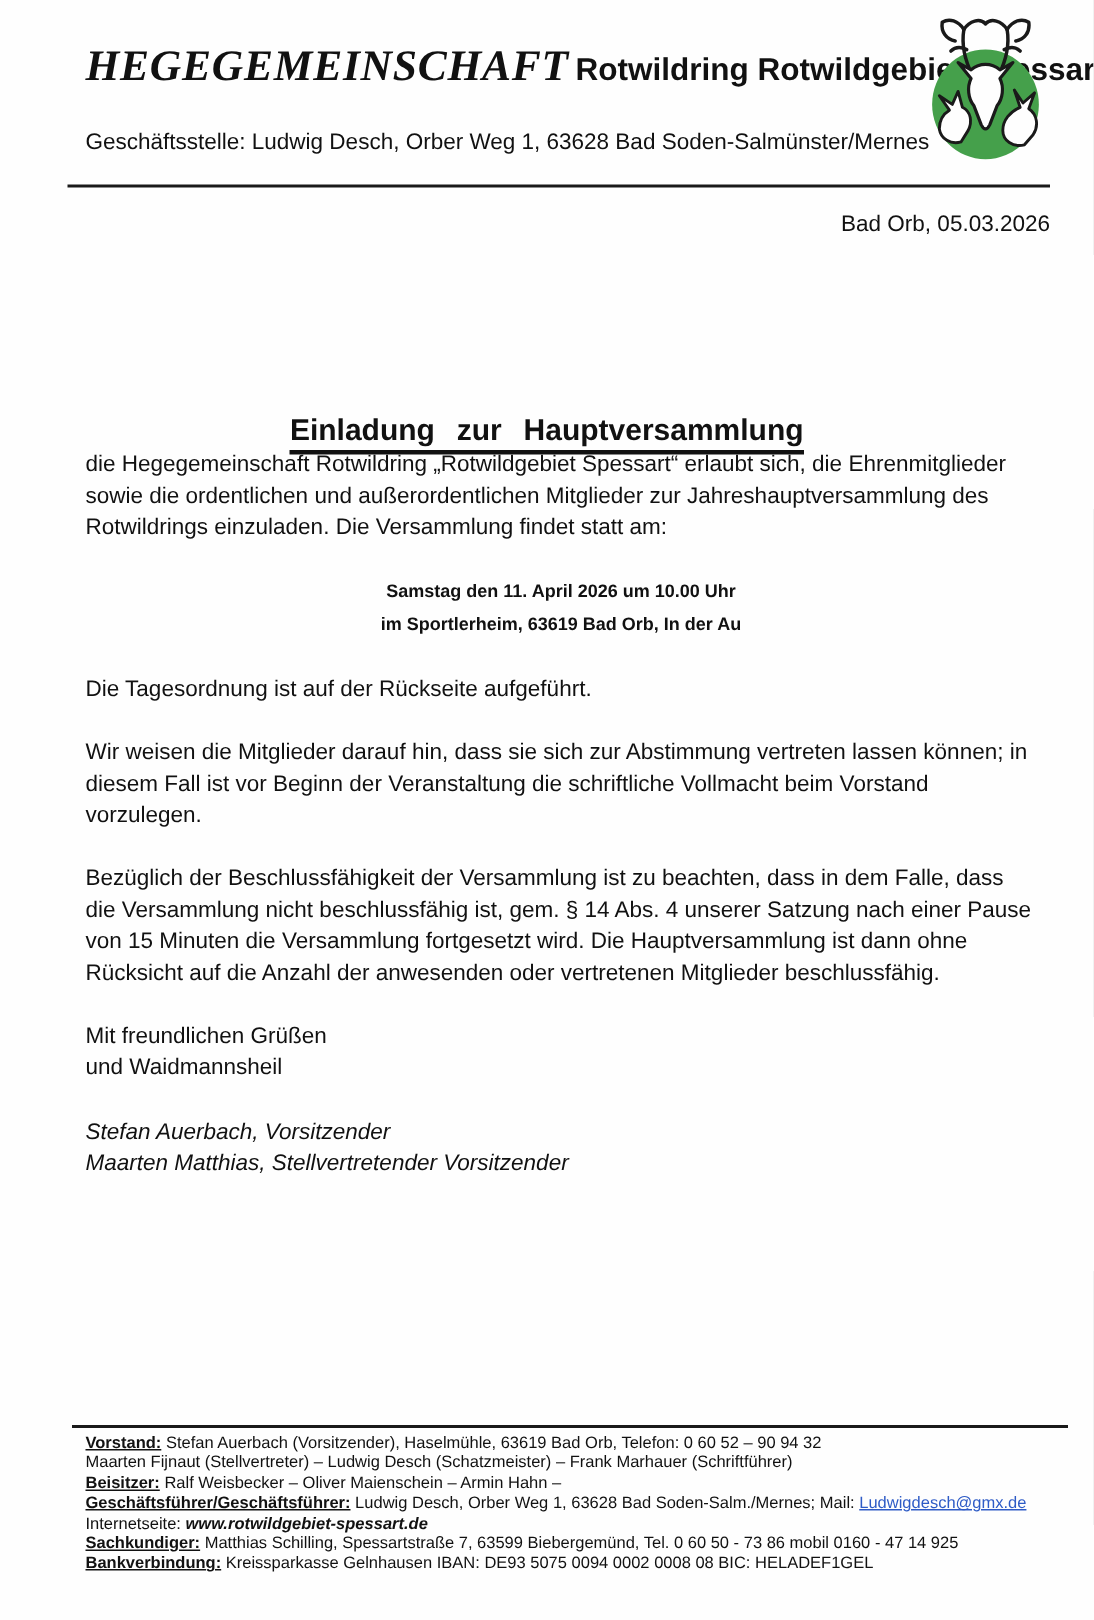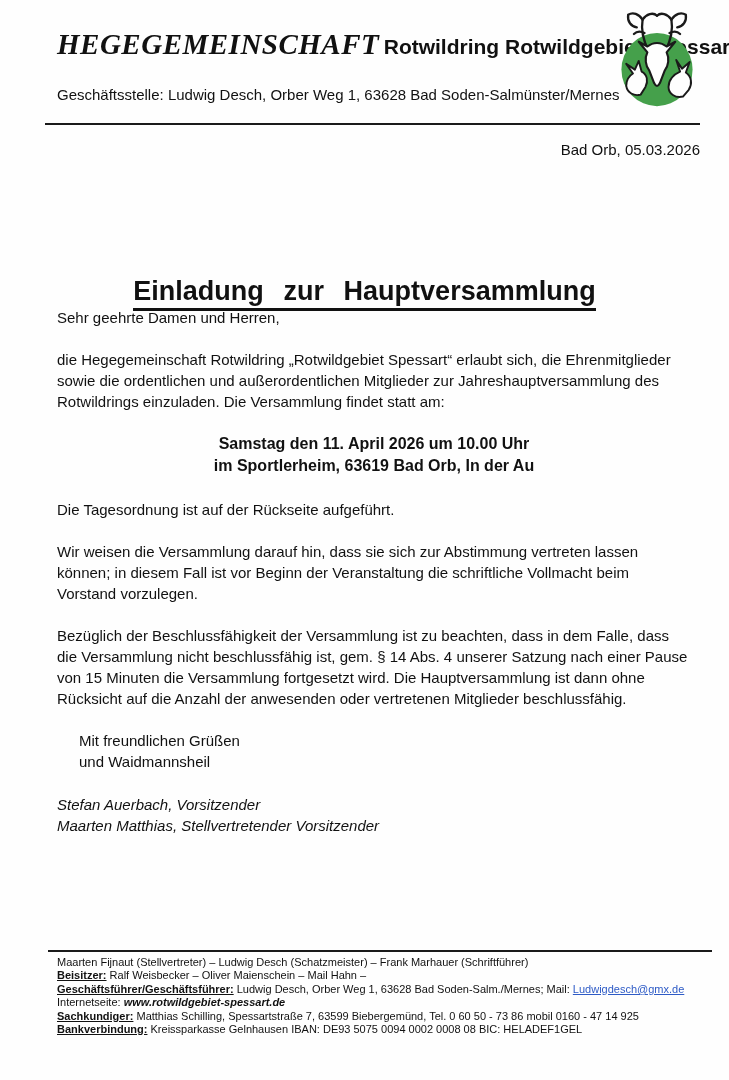--- a/index.html
+++ b/index.html
@@ -25,36 +25,36 @@
   .logo{position:absolute;top:10px;right:22px;width:100px;height:100px;}
   .header-rule{
     margin:20px 0 0 -12px;
     border-top:2px solid #1a1a1a;
   }
   .dateline{margin:16px 29px 0 0;text-align:right;font-size:15px;padding-left:24px;}
   
   .title{
     margin-top:118px;
     text-align:center;
-    font-size:27px;font-weight:bold;
+    font-size:20px;font-weight:bold;
     word-spacing:.45em;
   }
   .title span{
     border-bottom:3px solid #111;
     padding-bottom:2px;
   }
   .content{padding:0 38px 0 57px;font-size:15px;line-height:21px;}
   .content p{margin:0 0 21px 0;}
   .salutation{margin-top:50px;}
   .event{
     margin:4px 0 22px 0;
     text-align:center;
-    font-weight:bold;font-size:16px;line-height:22px;
+    font-weight:bold;font-size:12px;line-height:22px;
   }
-  .closing{margin-bottom:12px;margin-left:22px;}
+  .closing{margin-bottom:12px;}
   .closing div{line-height:21px;}
   .signatures{font-style:italic;margin-top:22px;}
   .signatures div{line-height:21px;}
   
   .footer{
     position:absolute;left:48px;right:17px;top:950px;
     border-top:2px solid #1a1a1a;
     padding:4px 0 0 9px;
     font-size:11px;line-height:13.4px;
   }
@@ -99,52 +99,55 @@
     <div class="header-rule"></div>
   </div>
 
   <div class="dateline">Bad Orb, 05.03.2026</div>
 
   <div class="title">
     <span>Einladung zur Hauptversammlung</span>
   </div>
 
   <div class="content">
-    <p class="salutation">Sehr geehrte Damen und Herren,</p>
 
     <p>die Hegegemeinschaft Rotwildring „Rotwildgebiet Spessart“ erlaubt sich, die Ehrenmitglieder sowie die ordentlichen und außerordentlichen Mitglieder zur Jahreshauptversammlung des Rotwildrings einzuladen. Die Versammlung findet statt am:</p>
 
     <div class="event">
       <div>Samstag den 11. April 2026 um 10.00 Uhr</div>
       <div>im Sportlerheim, 63619 Bad Orb, In der Au</div>
     </div>
 
     <p>Die Tagesordnung ist auf der Rückseite aufgeführt.</p>
 
-    <p>Wir weisen die Versammlung darauf hin, dass sie sich zur Abstimmung vertreten lassen können; in diesem Fall ist vor Beginn der Veranstaltung die schriftliche Vollmacht beim Vorstand vorzulegen.</p>
+    <p>Wir weisen die Mitglieder darauf hin, dass sie sich zur Abstimmung vertreten lassen können; in diesem Fall ist vor Beginn der Veranstaltung die schriftliche Vollmacht beim Vorstand vorzulegen.</p>
 
     <p>Bezüglich der Beschlussfähigkeit der Versammlung ist zu beachten, dass in dem Falle, dass die Versammlung nicht beschlussfähig ist, gem. § 14 Abs. 4 unserer Satzung nach einer Pause von 15 Minuten die Versammlung fortgesetzt wird. Die Hauptversammlung ist dann ohne Rücksicht auf die Anzahl der anwesenden oder vertretenen Mitglieder beschlussfähig.</p>
 
 
     <div class="closing">
       <div>Mit freundlichen Grüßen</div>
       <div>und Waidmannsheil</div>
     </div>
 
     <div class="signatures">
       <div>Stefan Auerbach, Vorsitzender</div>
       <div>Maarten Matthias, Stellvertretender Vorsitzender</div>
     </div>
   </div>
 
   <div class="footer">
+    <div class="f-line">
+      <span class="f-label">Vorstand:</span>
+      <span>Stefan Auerbach (Vorsitzender), Haselmühle,  63619 Bad Orb, Telefon:  0 60 52 – 90 94 32</span>
+    </div>
     <div class="f-line">Maarten Fijnaut (Stellvertreter) – Ludwig Desch (Schatzmeister) – Frank Marhauer (Schriftführer)</div>
     <div class="f-line">
       <span class="f-label">Beisitzer:</span>
-      <span>Ralf Weisbecker – Oliver Maienschein – Mail Hahn –</span>
+      <span>Ralf Weisbecker – Oliver Maienschein – Armin Hahn –</span>
     </div>
     <div class="f-line">
       <span class="f-label">Geschäftsführer/Geschäftsführer:</span>
       <span>Ludwig Desch, Orber Weg 1, 63628 Bad Soden-Salm./Mernes; Mail:</span>
       <span class="f-link">Ludwigdesch@gmx.de</span>
     </div>
     <div class="f-line">
       <span>Internetseite:</span>
       <span class="f-bold">www.rotwildgebiet-spessart.de</span>
     </div>

